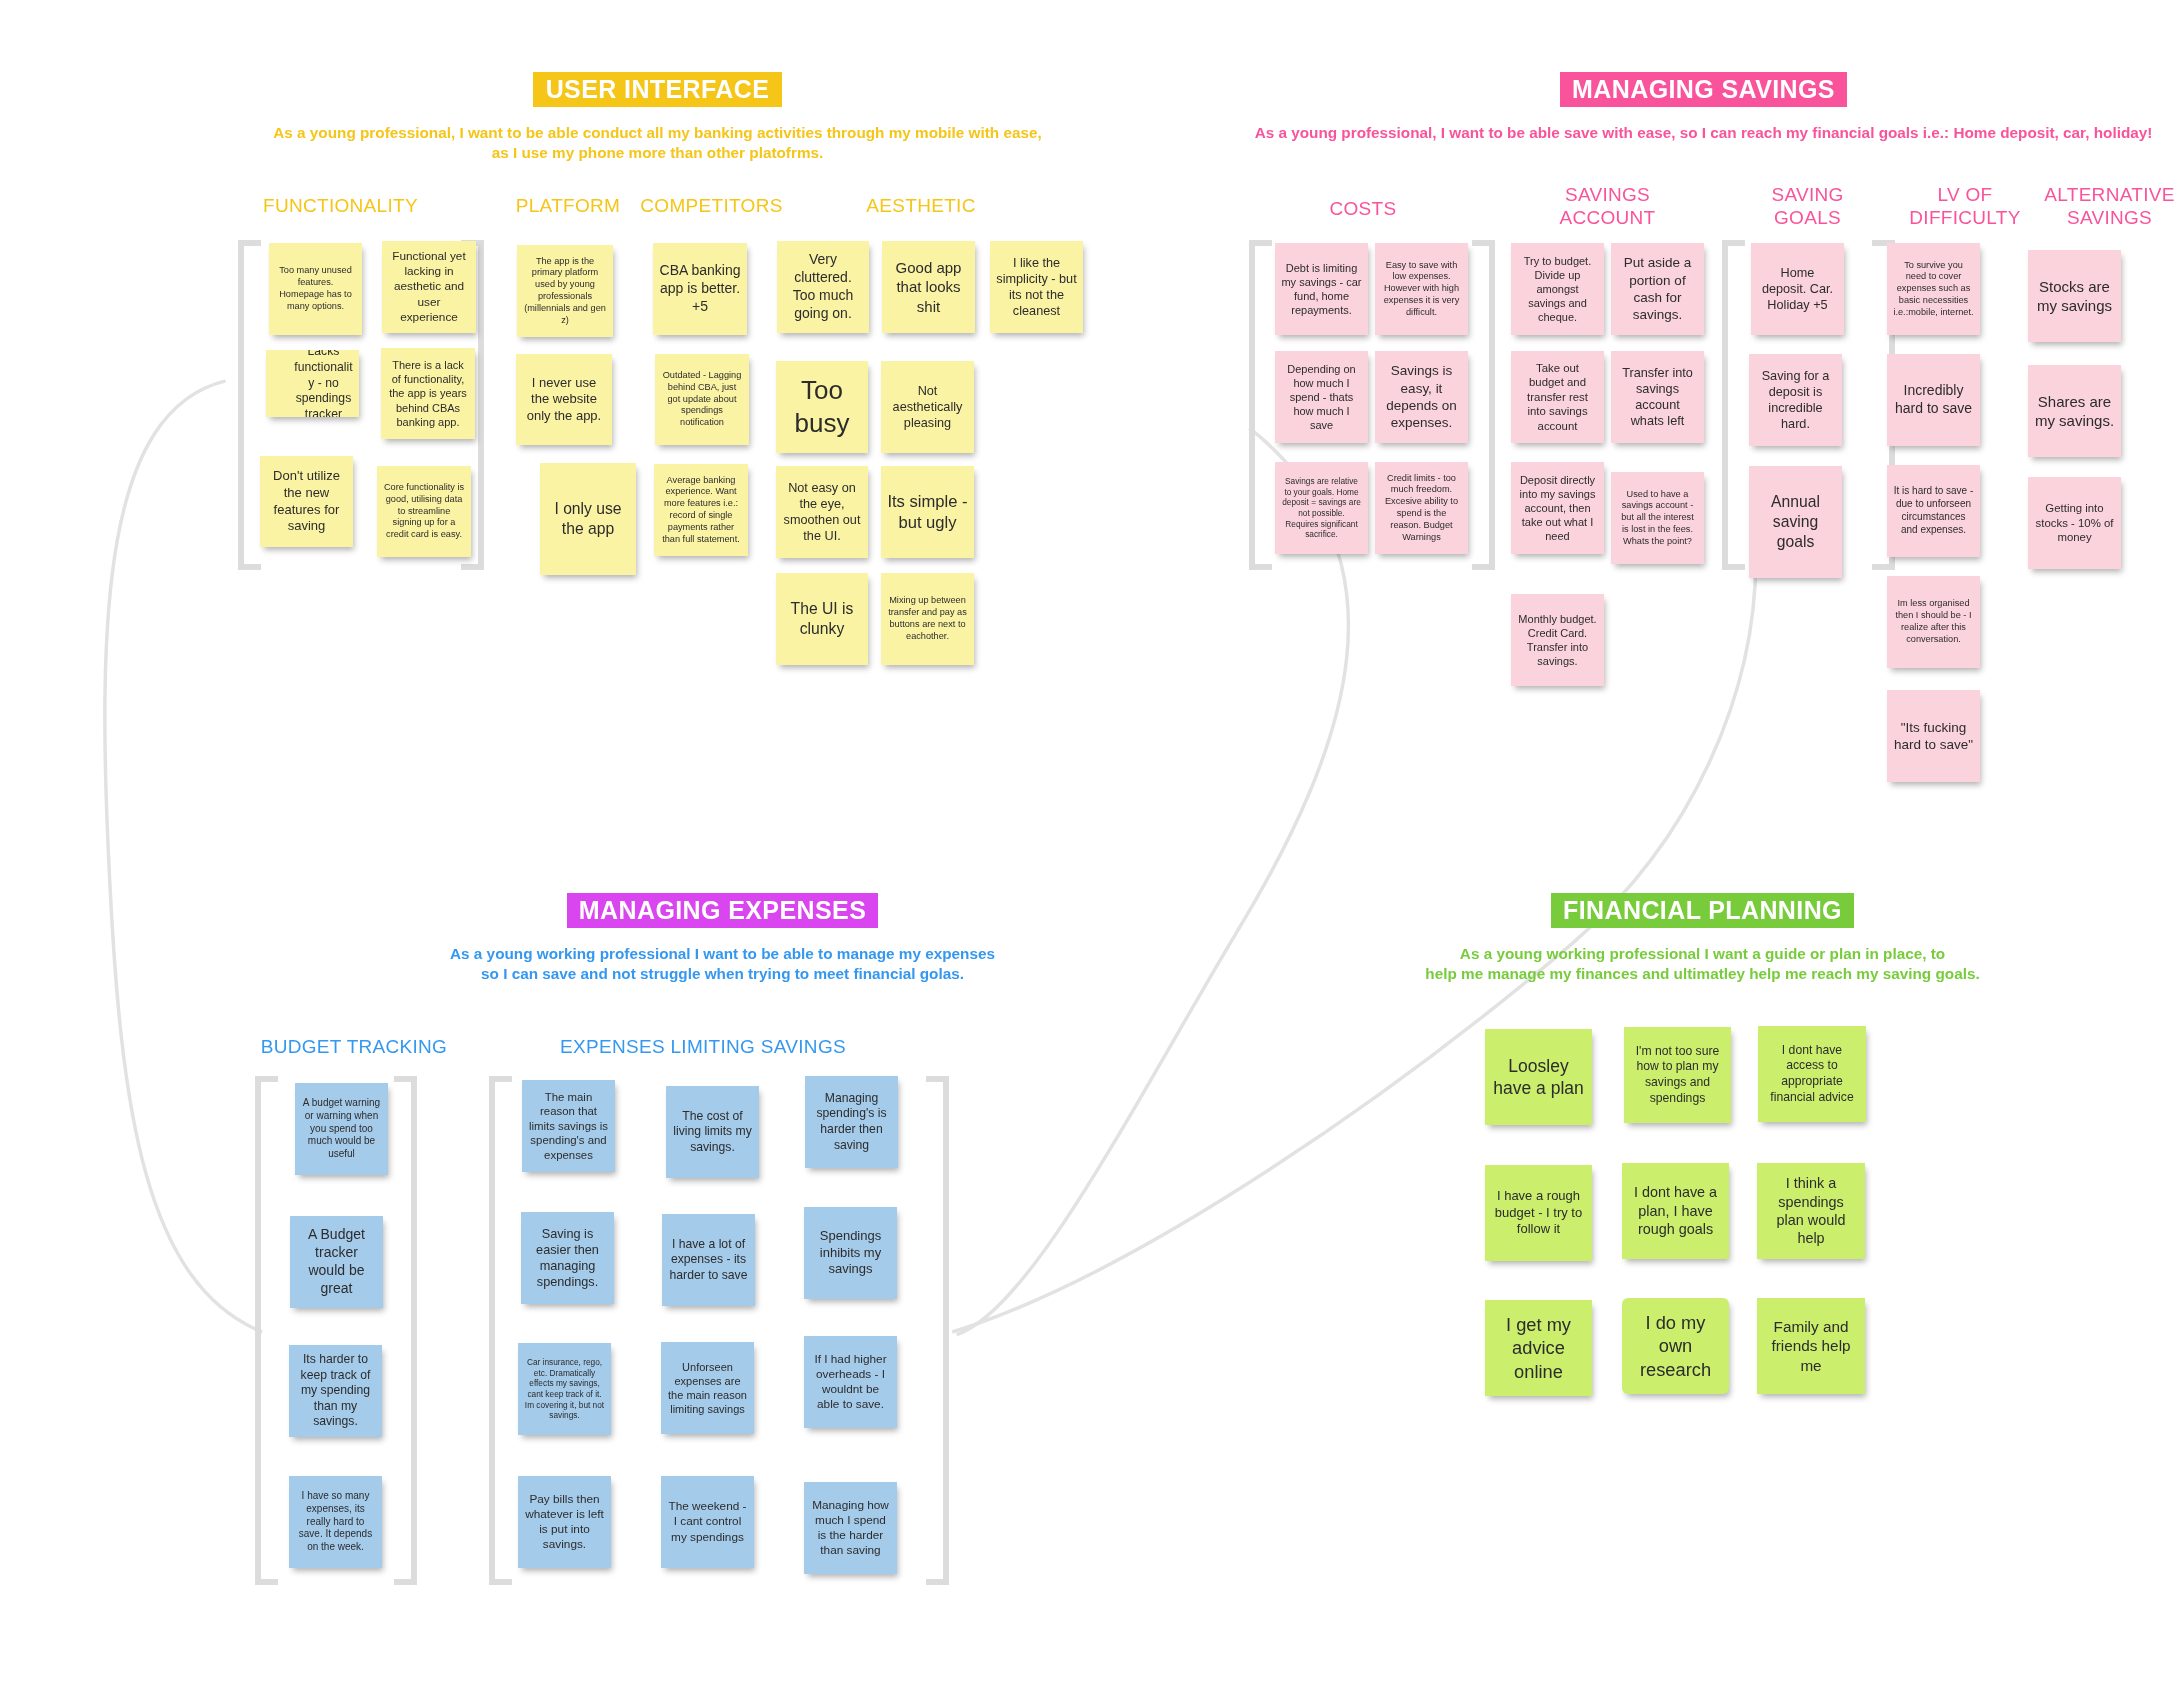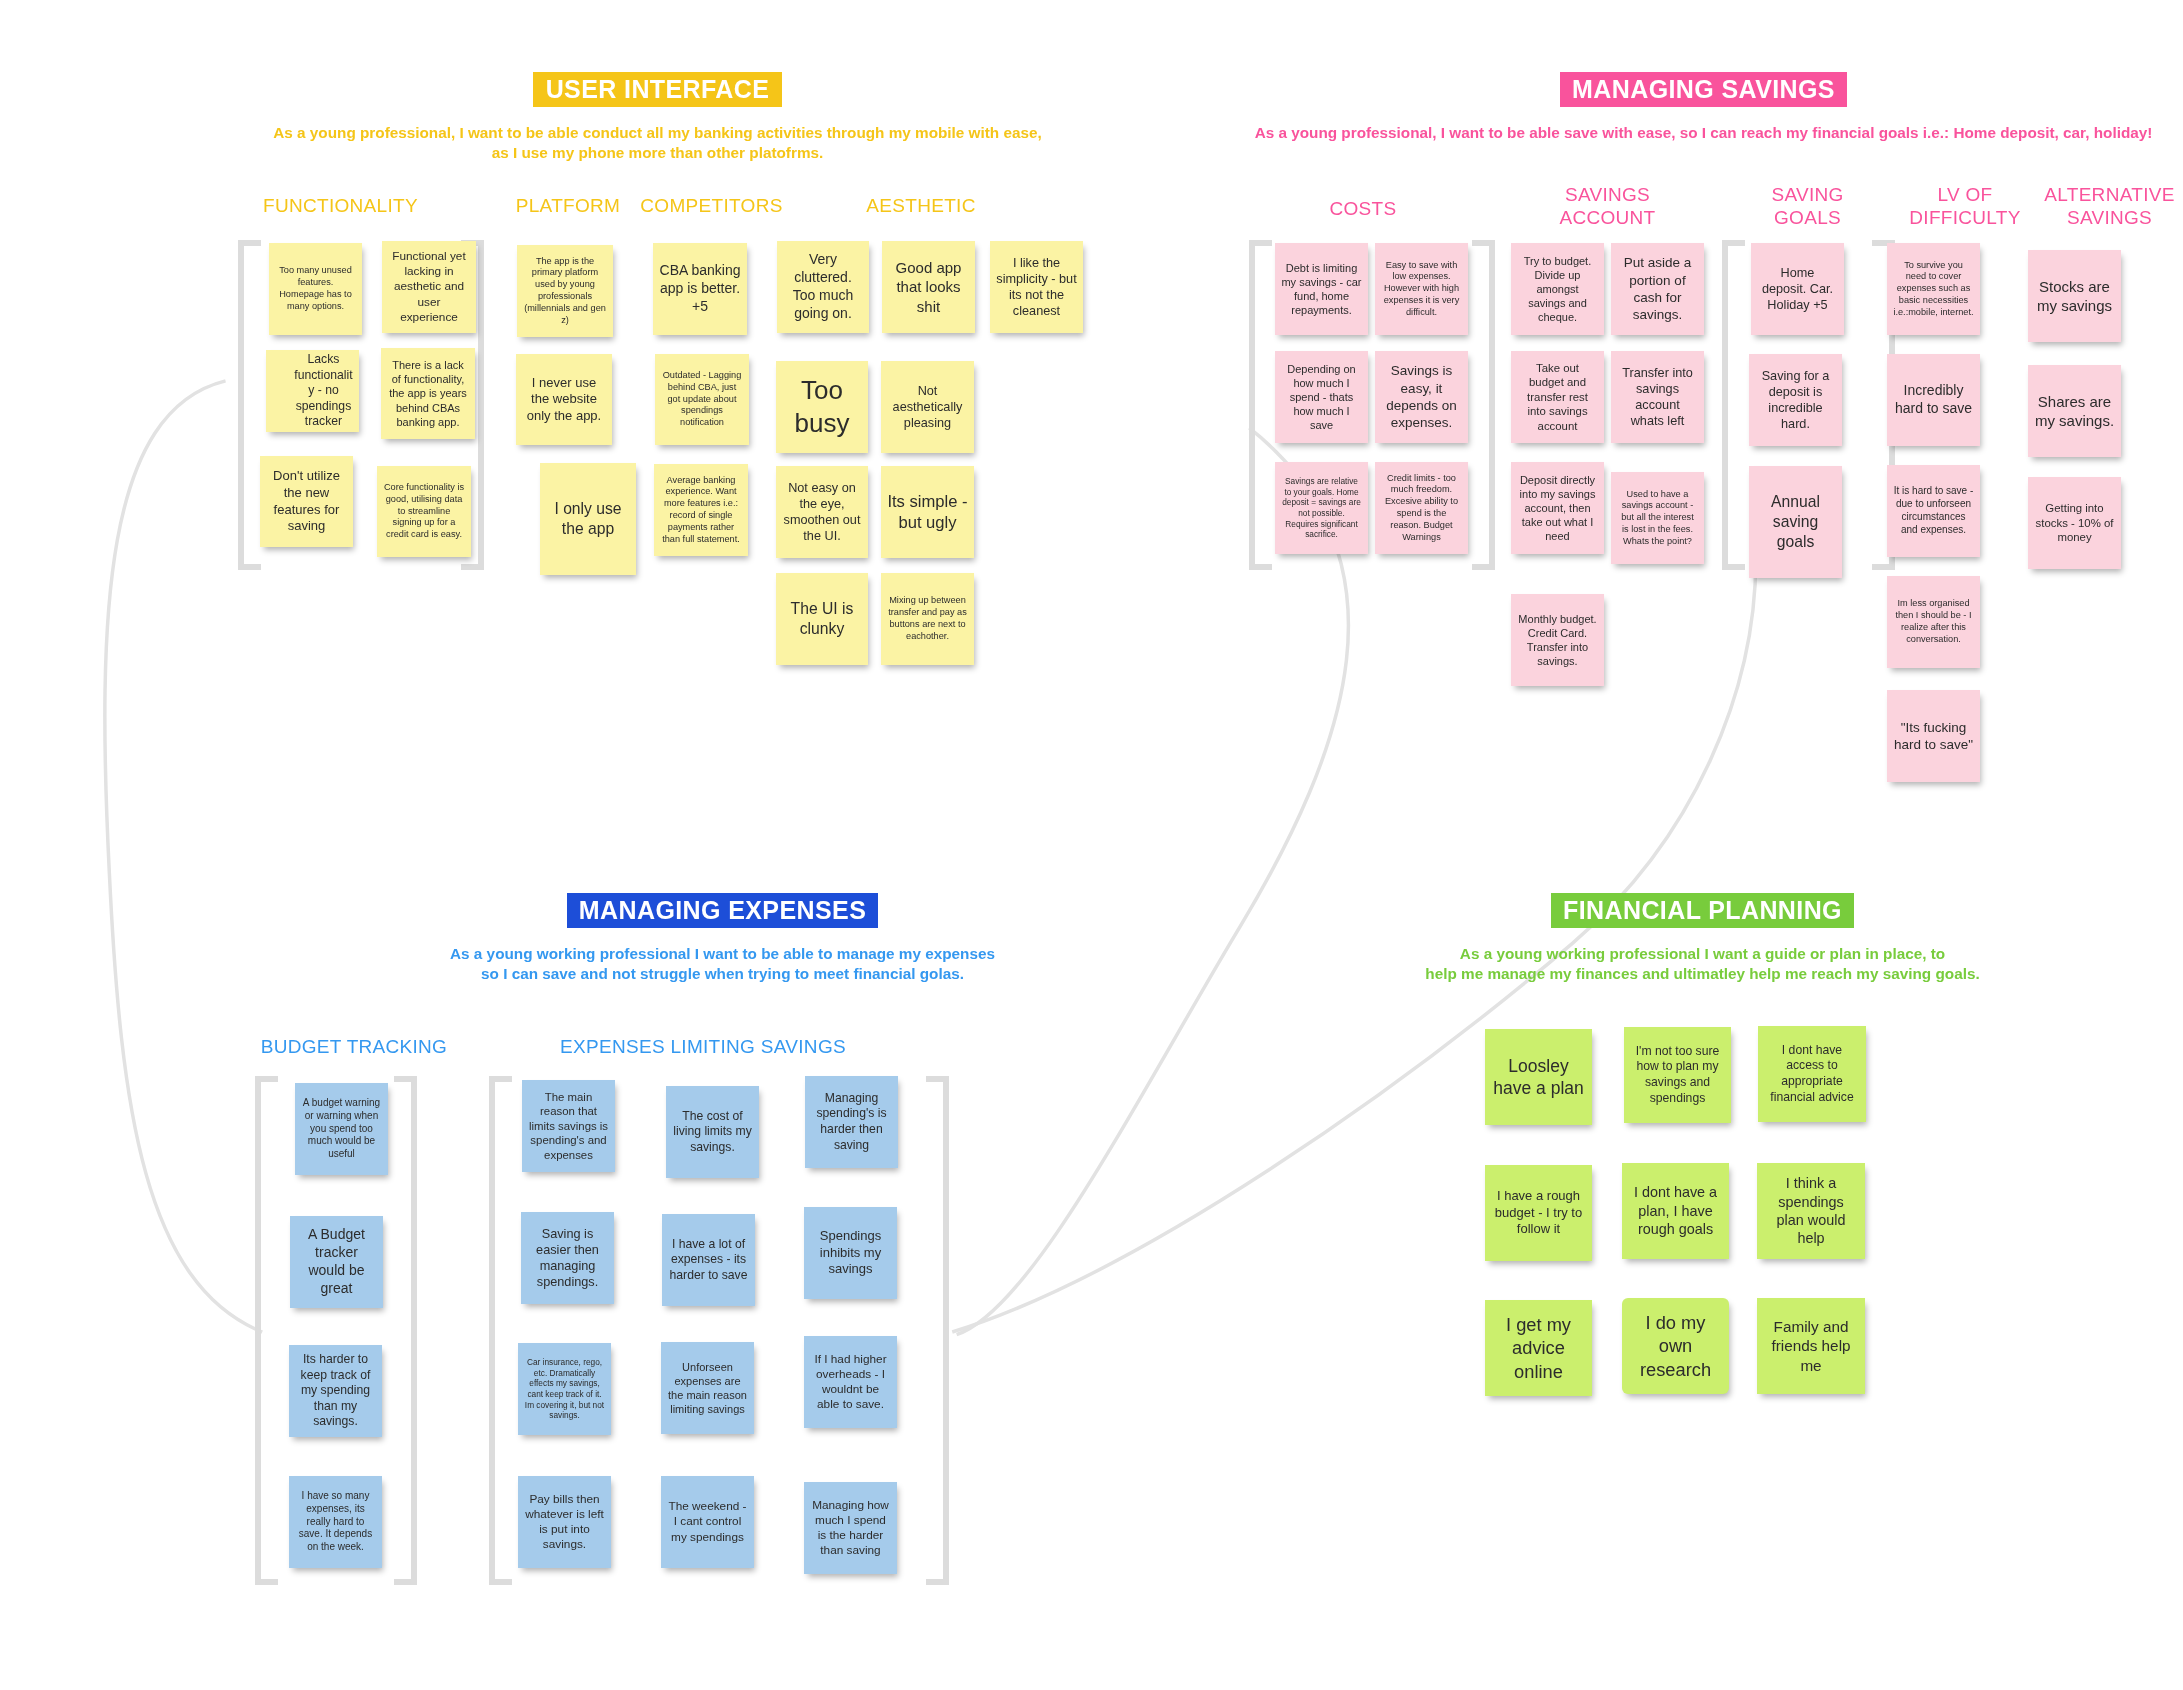--- a/index.html
+++ b/index.html
@@ -103,21 +103,21 @@
     <div class="bar h" style="right:0; top:0;"></div>
     <div class="bar h" style="right:0; bottom:0;"></div>
   </div>
 
   <div class="note y" style="left:269px; top:243px; width:93px; height:92px; font-size:9.2px;">
       <span>Too many unused features. Homepage has to many options.</span>
     </div>
   <div class="note y" style="left:382px; top:241px; width:94px; height:92px; font-size:11.8px;">
       <span>Functional yet lacking in aesthetic and user experience</span>
     </div>
-  <div class="note y" style="left:266px; top:350px; width:93px; height:82px; font-size:12.2px;padding-left:28px;">
+  <div class="note y" style="left:266px; top:350px; width:93px; height:67px; font-size:12.2px;padding-left:28px;">
       <span>Lacks functionality - no spendings tracker</span>
     </div>
   <div class="note y" style="left:381px; top:348px; width:94px; height:91px; font-size:11px;">
       <span>There is a lack of functionality, the app is years behind CBAs banking app.</span>
     </div>
   <div class="note y" style="left:260px; top:456px; width:93px; height:91px; font-size:13px;">
       <span>Don't utilize the new features for saving</span>
     </div>
   <div class="note y" style="left:377px; top:466px; width:94px; height:91px; font-size:9.2px;">
       <span>Core functionality is good, utilising data to streamline signing up for a credit card is easy.</span>
@@ -275,21 +275,21 @@
       <span>Stocks are my savings</span>
     </div>
   <div class="note p" style="left:2028px; top:365px; width:93px; height:92px; font-size:15px;">
       <span>Shares are my savings.</span>
     </div>
   <div class="note p" style="left:2028px; top:477px; width:93px; height:92px; font-size:11.4px;">
       <span>Getting into stocks - 10% of money</span>
     </div>
 
   <div class="section sec-head" style="left:336px; top:893px; width:773px;">
-    <div class="sec-title" style="background:#1d4ed8;">MANAGING EXPENSES</div>
+    <div class="sec-title" style="background:#d946ef;">MANAGING EXPENSES</div>
     <div class="sec-sub" style="color:#3498f0;">As a young working professional I want to be able to manage my expenses
 so I can save and not struggle when trying to meet financial golas.</div>
   </div>
 
   <div class="col-label" style="left:249px; top:1035px; width:210px; color:#3498f0;">BUDGET TRACKING</div>
   <div class="col-label" style="left:559px; top:1035px; width:288px; color:#3498f0;">EXPENSES LIMITING SAVINGS</div>
 
   <div class="bracket" style="left:255px; top:1076px; width:162px; height:509px;">
     <div class="bar v" style="left:0; top:0; height:509px;"></div>
     <div class="bar h" style="left:0; top:0;"></div>

